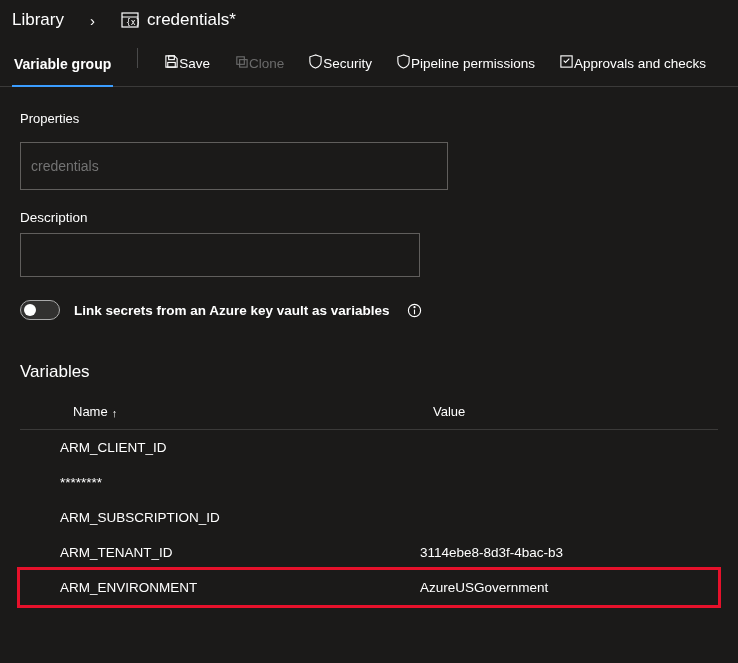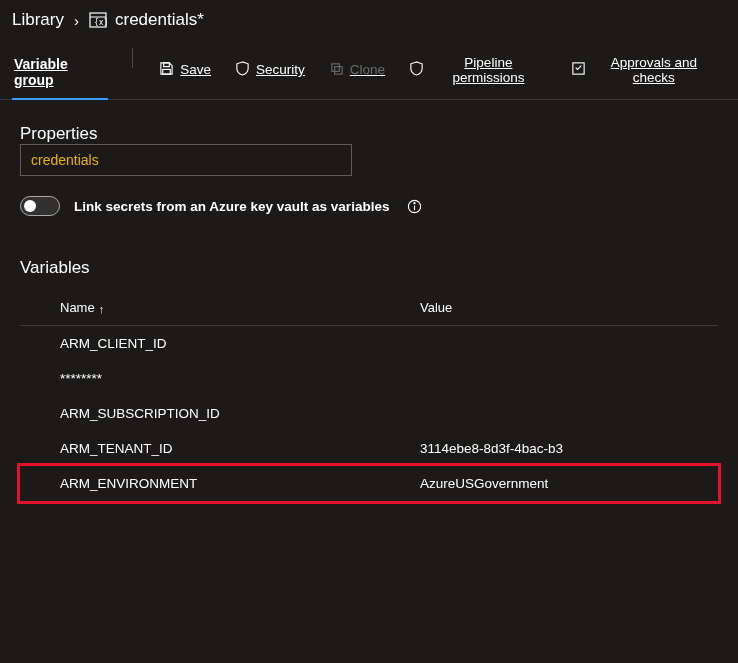--- a/index.html
+++ b/index.html
@@ -12,21 +12,21 @@
       background: #1b1a19;
       color: #ffffff;
       width: 738px;
       height: 663px;
       overflow: hidden;
       font-size: 14px;
     }
     .breadcrumb {
       display: flex;
       align-items: center;
-      gap: 10px;
+      gap: 26px;
       padding: 10px 12px 18px 12px;
       font-size: 17px;
       font-weight: 400;
     }
     .breadcrumb a {
       color: #ffffff;
       text-decoration: none;
     }
     .breadcrumb-sep {
       color: #ffffff;
@@ -42,69 +42,69 @@
       align-items: center;
       justify-content: center;
       width: 18px;
       height: 18px;
     }
     .toolbar {
       display: flex;
       padding: 0 12px 8px 12px;
       gap: 4px;
       border-bottom: 1px solid #3b3a39;
-      text-decoration: underline;
     }
     .tab-active {
       font-weight: 600;
       padding: 8px 2px 10px 2px;
       border-bottom: 2px solid #3b9dff;
       margin-bottom: -9px;
     }
     .toolbar-divider {
       width: 1px;
       height: 20px;
       background: #4a4a4a;
       margin: 0 12px 0 20px;
     }
     .toolbar-btn {
       display: inline-flex;
       align-items: center;
-      gap: 6px;
+      gap: 0;
       padding: 6px 10px;
       background: transparent;
       border: none;
       color: #ffffff;
       font-size: 13.5px;
       cursor: pointer;
     }
     .toolbar-btn.disabled {
       color: #6b6b6b;
     }
     .toolbar-btn svg {
       flex-shrink: 0;
     }
     .content {
       padding: 24px 20px;
     }
     .section-title {
-      font-size: 17px;
+      font-size: 13px;
       font-weight: 400;
+      margin-bottom: 16px;
     }
     .field-label {
       font-size: 13.5px;
       margin-bottom: 8px;
       display: block;
     }
     .text-input {
-      width: 332px;
-      padding: 7px 10px;
+      width: 428px;
+      padding: 15px 10px;
       background: #1b1a19;
       border: 1px solid #605e5c;
-      color: #eab308;
+      color: #737373;
       font-size: 14px;
       font-family: inherit;
     }
     .textarea-input {
       width: 400px;
       height: 44px;
       padding: 7px 10px;
       background: #1b1a19;
       border: 1px solid #605e5c;
       color: #ffffff;
@@ -161,20 +161,21 @@
     .var-header {
       display: flex;
       padding: 0 0 10px 40px;
       border-bottom: 1px solid #3b3a39;
       font-size: 13px;
     }
     .var-header .col-name {
       display: flex;
       align-items: flex-end;
       gap: 4px;
+      margin-left: 13px;
     }
     .col-name {
       width: 360px;
     }
     .col-value {
       flex: 1;
     }
     .var-row {
       display: flex;
       padding: 10px 0 10px 40px;
@@ -217,63 +218,67 @@
   <button class="toolbar-btn">
     <span>
       <svg width="15" height="15" viewBox="0 0 16 16" fill="none" stroke="#ffffff" stroke-width="1.2">
         <path d="M2 2h9l3 3v9H2z"></path>
         <rect x="5" y="2" width="6" height="4"></rect>
         <rect x="4" y="9" width="8" height="5"></rect>
       </svg>
     </span>
     <span>Save</span>
   </button>
-  <button class="toolbar-btn">
-    <span>
-      <svg width="15" height="15" viewBox="0 0 16 16" fill="none" stroke="#ffffff" stroke-width="1.2">
-        <path d="M8 1L2 3v5c0 4 3 6 6 7 3-1 6-3 6-7V3L8 1z"></path>
-      </svg>
-    </span>
-    <span>Security</span>
-  </button>
   <button class="toolbar-btn disabled">
     <span>
       <svg width="15" height="15" viewBox="0 0 16 16" fill="none" stroke="#6b6b6b" stroke-width="1.2">
         <rect x="3" y="3" width="8" height="8"></rect>
         <rect x="6" y="6" width="8" height="8"></rect>
       </svg>
     </span>
     <span>Clone</span>
   </button>
   <button class="toolbar-btn">
     <span>
       <svg width="15" height="15" viewBox="0 0 16 16" fill="none" stroke="#ffffff" stroke-width="1.2">
         <path d="M8 1L2 3v5c0 4 3 6 6 7 3-1 6-3 6-7V3L8 1z"></path>
       </svg>
     </span>
+    <span>Security</span>
+  </button>
+  <button class="toolbar-btn">
+    <span>
+      <svg width="15" height="15" viewBox="0 0 16 16" fill="none" stroke="#ffffff" stroke-width="1.2">
+        <path d="M8 1L2 3v5c0 4 3 6 6 7 3-1 6-3 6-7V3L8 1z"></path>
+      </svg>
+    </span>
     <span>Pipeline permissions</span>
   </button>
   <button class="toolbar-btn">
     <span>
       <svg width="15" height="15" viewBox="0 0 16 16" fill="none" stroke="#ffffff" stroke-width="1.2">
         <rect x="2" y="2" width="12" height="12"></rect>
         <path d="M5 7l2 2 4-4"></path>
       </svg>
     </span>
     <span>Approvals and checks</span>
   </button>
 </div>
 
 <div class="content">
   <div class="section-title">Properties</div>
 
   <div class="field-group">
     <input class="text-input" type="text" value="credentials" style="">
   </div>
 
+  <div class="field-group">
+    <label class="field-label">Description</label>
+    <textarea class="textarea-input" style=""></textarea>
+  </div>
 
   <div class="toggle-row">
     <div class="toggle">
       <div class="toggle-knob"></div>
     </div>
     <span class="toggle-label">Link secrets from an Azure key vault as variables</span>
     <span class="info-icon">
       <svg width="15" height="15" viewBox="0 0 16 16" fill="none" stroke="#ffffff" stroke-width="1.2">
         <circle cx="8" cy="8" r="6.5"></circle>
         <line x1="8" y1="7" x2="8" y2="12"></line>

